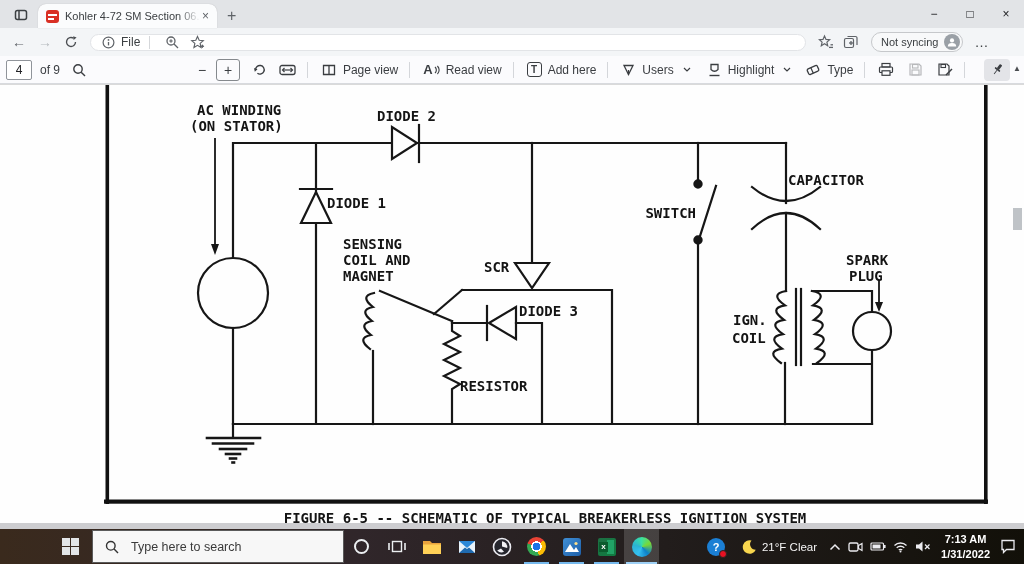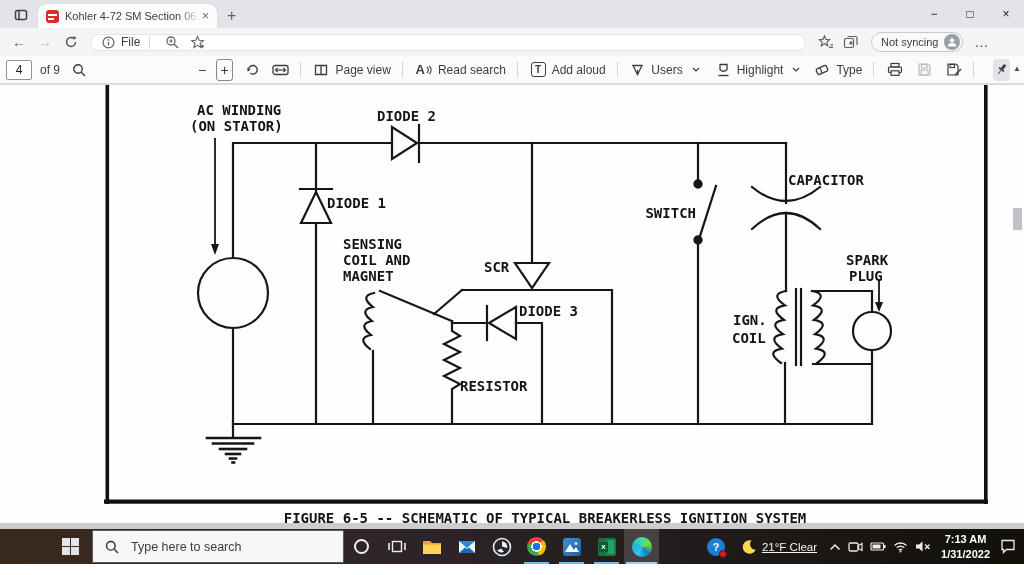--- a/index.html
+++ b/index.html
@@ -49,21 +49,21 @@
     background:radial-gradient(circle,#1a73e8 0 28%,#fff 28% 40%,rgba(0,0,0,0) 40%),
     conic-gradient(from -70deg,#ea4335 0 120deg,#fbbc05 120deg 235deg,#34a853 235deg 360deg);}
   .edgeicon{width:20px;height:20px;border-radius:50%;
     background:conic-gradient(from 210deg,#35c1f1,#2bb3d2,#38e0a5,#7ad835,#0c80c9,#35c1f1);}
   .photosicon{width:18px;height:18px;border-radius:3px;background:linear-gradient(135deg,#3f8fd6,#1e5fa8);display:flex;align-items:center;justify-content:center;}
   .excelicon{width:18px;height:18px;border-radius:2px;background:linear-gradient(135deg,#1d6f43,#107c41);position:relative;}
   .excelicon:before{content:"";position:absolute;right:2px;top:2px;width:7px;height:14px;background:linear-gradient(#21a366 0 0) 0 0/100% 100%,#21a366;background:#21a366;}
   .excelicon span{position:absolute;left:1.5px;top:4px;width:9px;height:10px;background:#0b5c2e;color:#fff;font-size:8px;font-weight:bold;display:flex;align-items:center;justify-content:center;}
   .helpbtn{width:18px;height:18px;border-radius:50%;background:#1b7fd4;color:#fff;font-size:11px;font-weight:bold;display:flex;align-items:center;justify-content:center;position:relative;margin-left:48px;}
   .helpdot{position:absolute;right:-2px;bottom:-2px;width:8px;height:8px;border-radius:50%;background:#e81123;border:1px solid #2a2420;}
-  .weather{color:#f5f5f5;font-size:11.5px;margin-left:5px;white-space:nowrap;text-decoration:underline;}
+  .weather{color:#f5f5f5;font-size:11.5px;margin-left:5px;white-space:nowrap;}
   .clock{color:#fff;font-size:11px;text-align:center;line-height:1.3;margin:0 8px 0 10px;white-space:nowrap;font-weight:bold;}
   .trayicon{margin-left:7px;display:flex;align-items:center;}
   .schemtext{font-family:"DejaVu Sans Mono",monospace;font-weight:bold;font-size:14px;fill:#141414;}
 </style>
 </head>
 <body>
 
 <div class="titlebar">
   <div class="tabactions">
     <svg width="14" height="14" viewBox="0 0 14 14">
@@ -174,26 +174,26 @@
       </svg>
     <span class="tlabel">Page view</span>
   </span>
   <span class="sep"></span>
   <span class="ibtn" style="margin-left:2px">
     <span style="font-size:13px;font-weight:bold">A</span>
     <svg width="6" height="10" viewBox="0 0 6 10" style="margin-left:1px">
         <path d="M1,2 A4,4 0 0 1 1,8" fill="none" stroke="#3a3d41" stroke-width="1.1"></path>
         <path d="M3.4,1 A5.5,5.5 0 0 1 3.4,9" fill="none" stroke="#3a3d41" stroke-width="1.1"></path>
       </svg>
-    <span class="tlabel">Read search</span>
+    <span class="tlabel">Read view</span>
   </span>
   <span class="sep"></span>
   <span class="ibtn" style="margin-left:2px">
     <span style="width:15px;height:15px;border:1.3px solid #3a3d41;border-radius:3px;display:flex;align-items:center;justify-content:center;font-size:10px;font-weight:bold">T</span>
-    <span class="tlabel">Add aloud</span>
+    <span class="tlabel">Add here</span>
   </span>
   <span class="sep"></span>
   <span class="ibtn" style="margin-left:2px">
     <svg width="15" height="14" viewBox="0 0 15 14">
         <polygon points="3,2.5 12,2.5 7.5,11.5" fill="none" stroke="#3a3d41" stroke-width="1.3"></polygon>
         <line x1="7.5" y1="11.5" x2="7.5" y2="7" stroke="#3a3d41" stroke-width="1.2"></line>
       </svg>
     <span class="tlabel">Users</span>
     <svg width="8" height="5" viewBox="0 0 8 5" style="margin-left:9px">
         <polyline points="1,1 4,4 7,1" fill="none" stroke="#3a3d41" stroke-width="1.2"></polyline>

